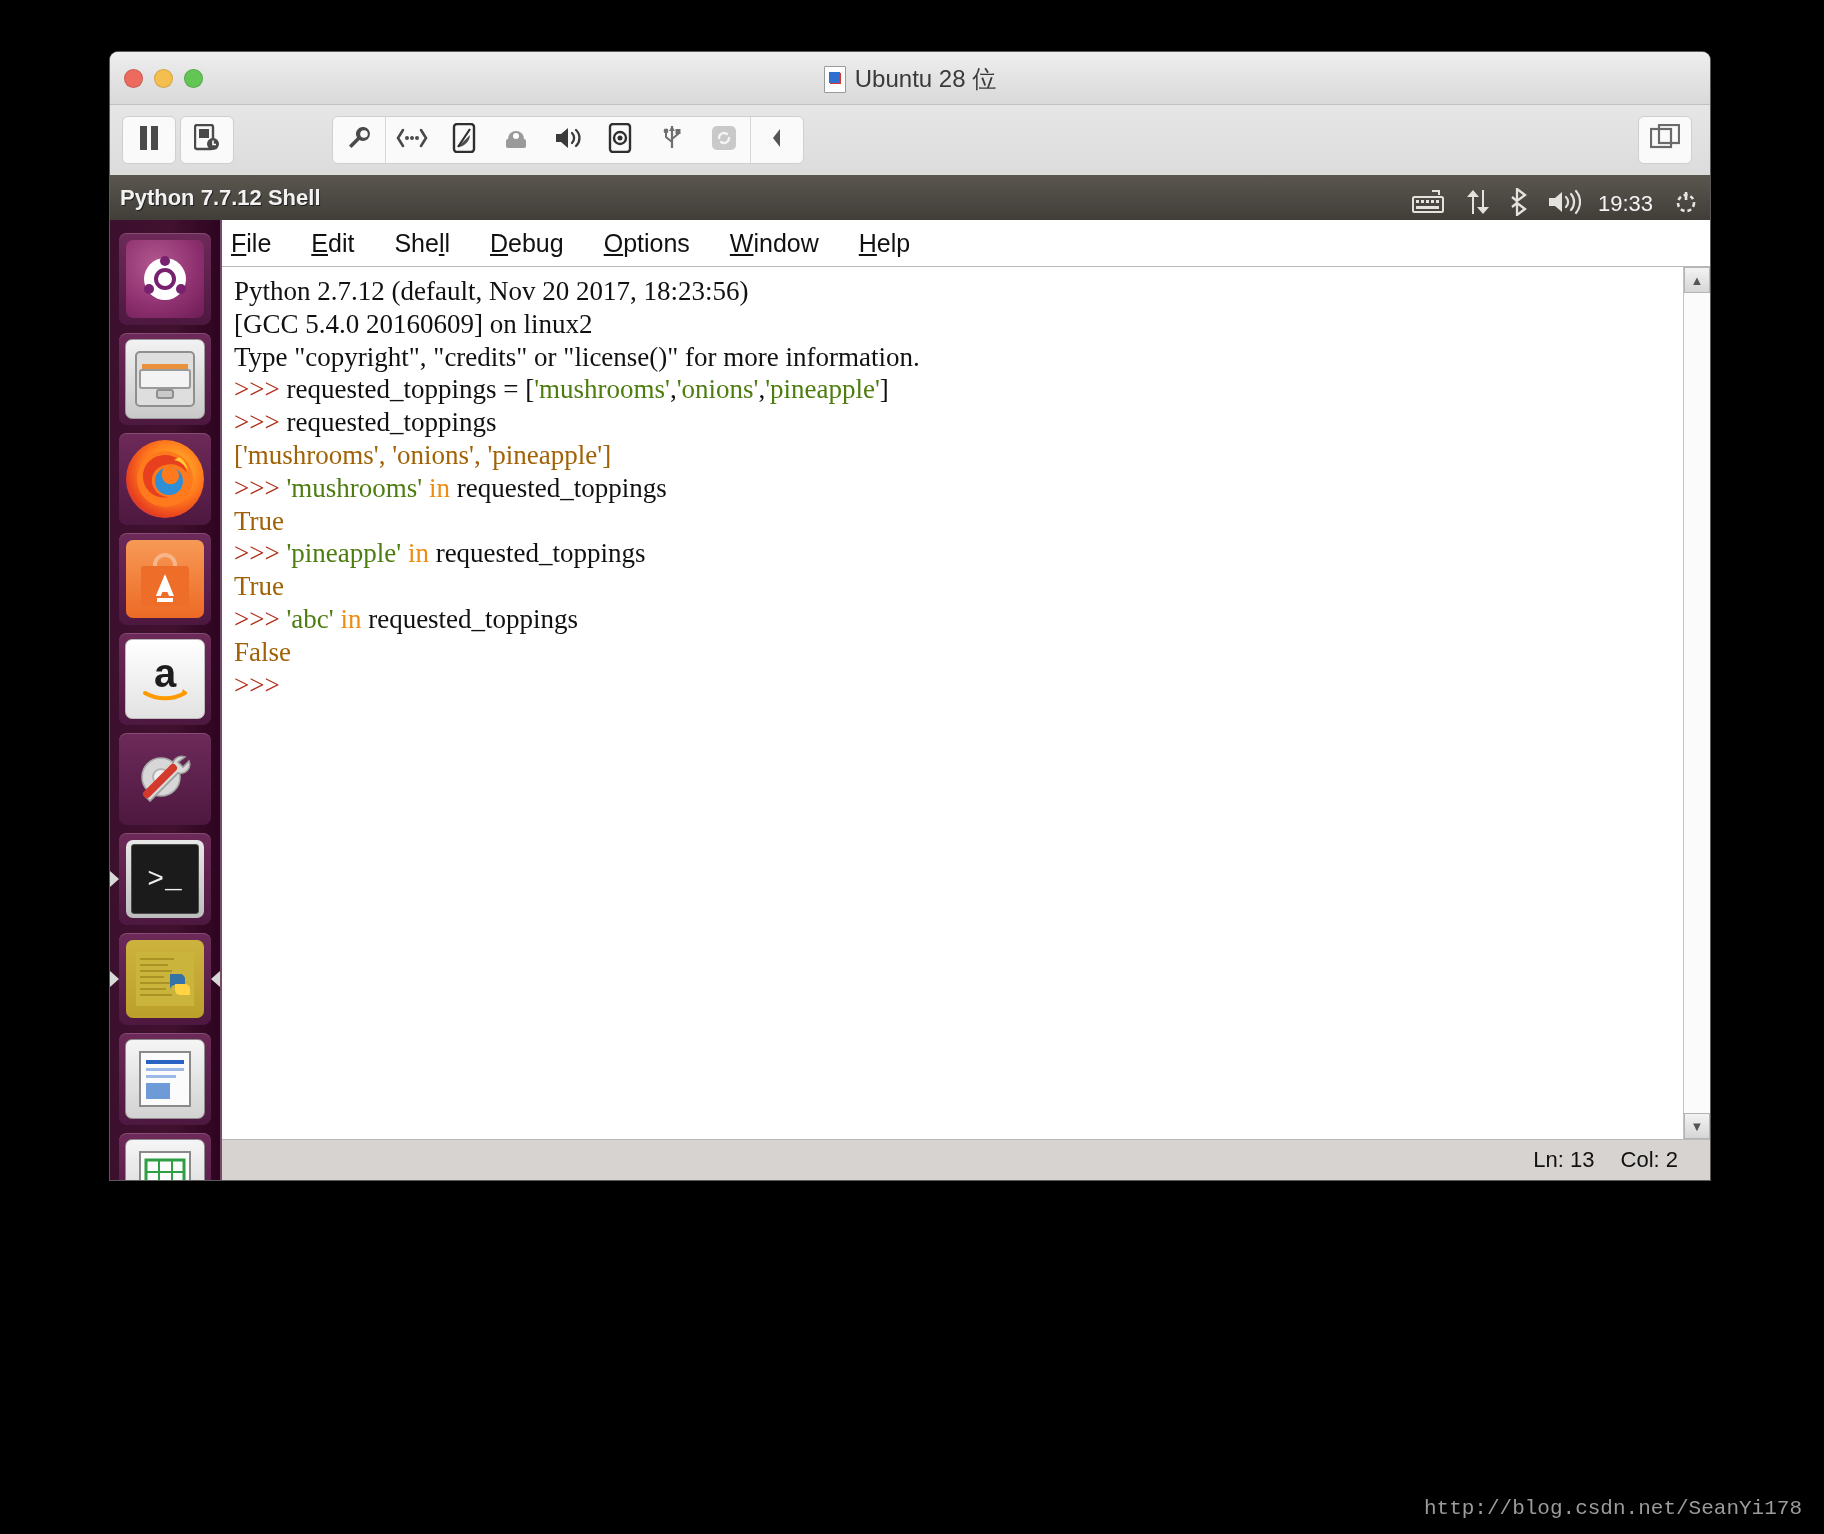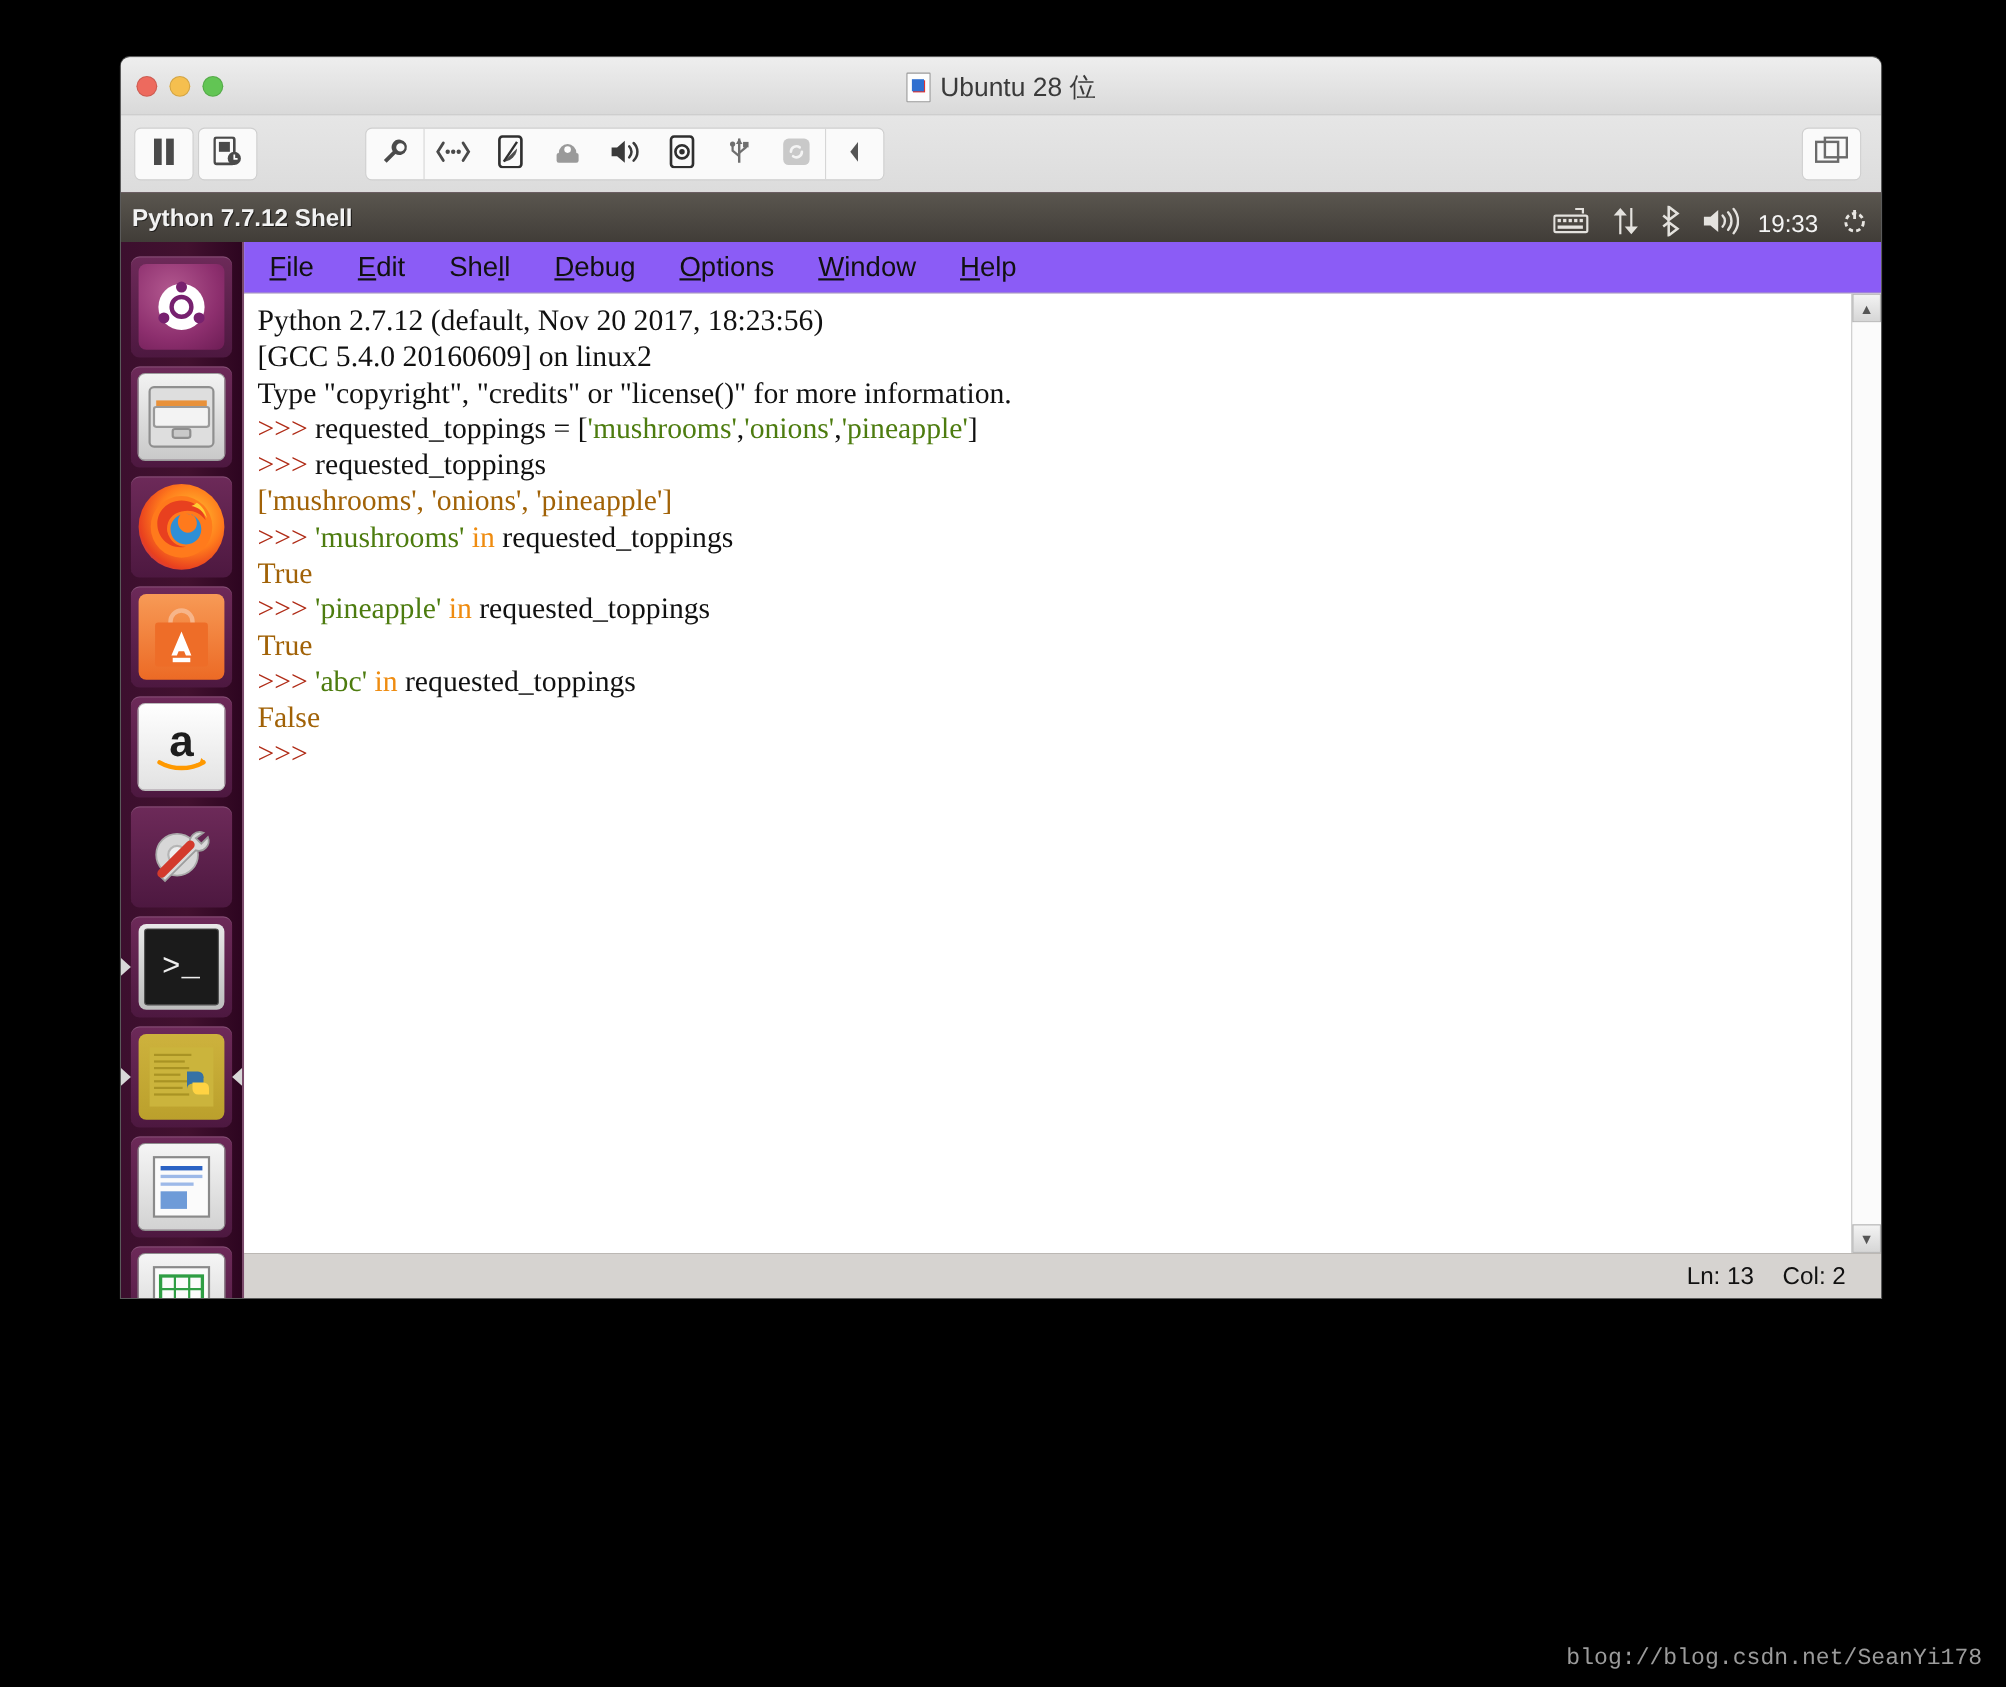--- a/index.html
+++ b/index.html
@@ -65,22 +65,22 @@
   .ic-terminal{background:linear-gradient(#e8e8e8,#bdbdbd);border-radius:6px;padding:5px;box-sizing:border-box;}
   .ic-terminal .scr{width:100%;height:100%;background:#1b1b1b;border:1px solid #4b4b4b;border-radius:3px;
     color:#eee;font-family:"Liberation Mono",monospace;font-size:28px;display:flex;align-items:center;
     justify-content:center;letter-spacing:1px;}
   .ic-idle{background:linear-gradient(#cdb23d,#bba02c);border-radius:4px;position:relative;}
   .ic-doc{background:linear-gradient(#f5f5f5,#d2d2d2);border:1px solid #8e8e8e;border-radius:3px;}
 
   
   .idle{position:absolute;left:110px;top:45px;right:0;bottom:0;background:#d6d3d0;
     border-left:2px solid #7a4a6a;display:flex;flex-direction:column;}
-  .idle-menubar{height:46px;background:#8b5cf6;display:flex;align-items:center;
-    padding-left:18px;gap:30px;border-bottom:1px solid #bcb8b4;}
+  .idle-menubar{height:46px;background:#ffffff;display:flex;align-items:center;
+    padding-left:4px;gap:30px;border-bottom:1px solid #bcb8b4;}
   .menu-item{font-size:25px;color:#111;padding:2px 5px;}
   .menu-item u{text-decoration:underline;}
   .idle-body{flex:1;display:flex;background:#fff;position:relative;overflow:hidden;}
   .console{flex:1;background:#fff;padding:8px 0 0 12px;overflow:hidden;
     font-family:Liberation Serif, serif;font-size:27px;line-height:1.215;
     white-space:pre;color:#000;}
   .tok-prompt{color:#b02c17;}
   .tok-str{color:#4d7c0f;}
   .tok-kw{color:#ef8c10;}
   .tok-out{color:#a16207;}
@@ -423,13 +423,13 @@
       </div>
 
       <div class="idle-status">
         <span class="status-text">Ln: 13</span>
         <span class="status-text">Col: 2</span>
       </div>
     </div>
   </div>
 </div>
 
-<div class="watermark">blog://blog.csdn.net/SeanYi178</div>
+<div class="watermark">http://blog.csdn.net/SeanYi178</div>
 
 </body></html>

